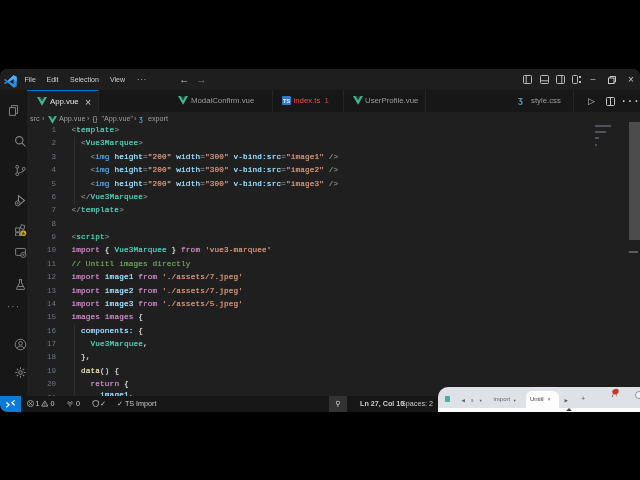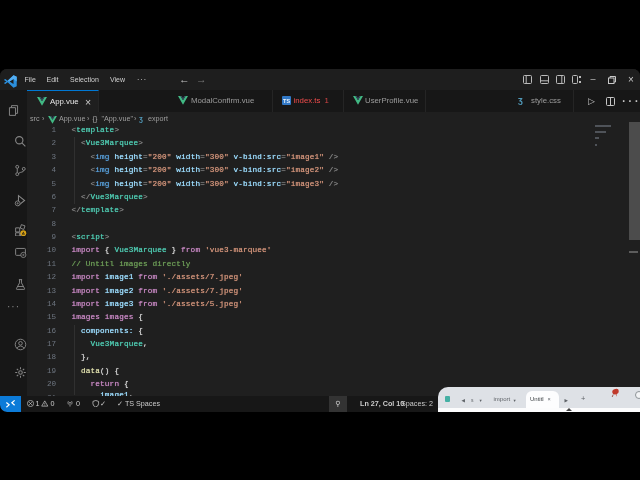--- a/index.html
+++ b/index.html
@@ -282,21 +282,21 @@
     <div class="it" style="left:50.5px;">0</div>
     <svg class="it" style="left:66px;top:3.5px;" width="8" height="7.5" viewBox="0 0 16 16">
           <circle cx="8" cy="6" r="1.6" fill="#ccc"></circle>
           <path d="M8 8 V14 M4.5 2.5 Q2.8 6 4.5 9.5 M11.5 2.5 Q13.2 6 11.5 9.5" fill="none" stroke="#ccc" stroke-width="1.4"></path>
         </svg>
     <div class="it" style="left:76px;">0</div>
     <svg class="it" style="left:92px;top:3.5px;" width="7.5" height="7.5" viewBox="0 0 16 16">
           <path d="M8 1 L14 3 V8 Q14 13 8 15 Q2 13 2 8 V3 Z" fill="none" stroke="#ccc" stroke-width="1.6"></path>
         </svg>
     <div class="it" style="left:100px;">✓</div>
-    <div class="it" style="left:117px;">✓ TS Spaces</div>
+    <div class="it" style="left:117px;">✓ TS Import</div>
     <div class="it" style="left:329px;width:18px;height:16px;background:#333;text-align:center;">⚲</div>
     <div class="it" style="left:360px;font-weight:bold;">Ln 27, Col 10</div>
     <div class="it" style="left:401px;">Spaces: 2</div>
   </div>
  </div>
 
  <div id="browser">
    <div style="position:absolute;left:6.5px;top:9px;width:5px;height:6px;background:#45b0a4;border-radius:1px;"></div>
    <div class="btab" style="left:23.5px;top:10.5px;font-size:4.5px;">◀</div>
    <div class="btab" style="left:33px;top:10px;font-size:5px;">s</div>

